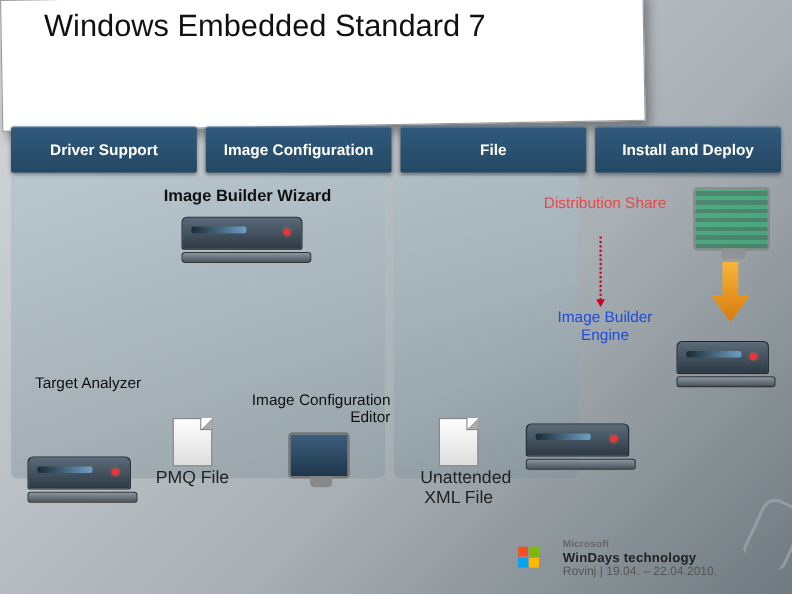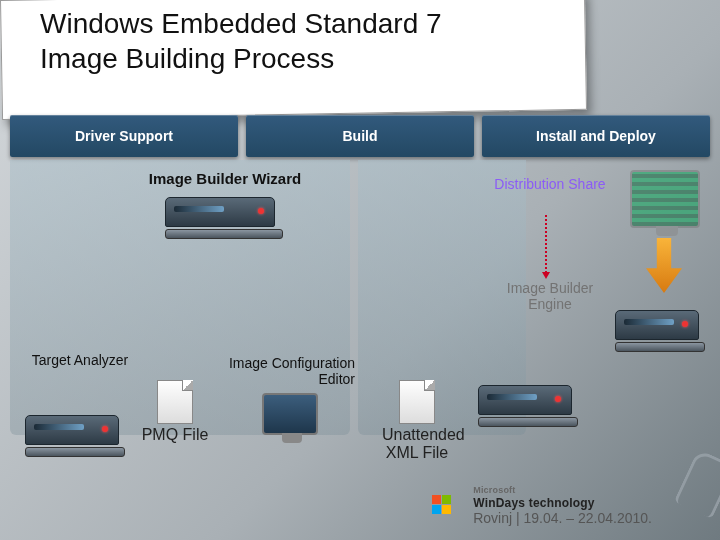--- a/index.html
+++ b/index.html
@@ -101,33 +101,33 @@
     width: 118px; height: 10px;
     background: linear-gradient(#8a95a0,#4b555e);
     border-radius: 3px;
     margin-top: 2px;
     border:1px solid #333;
   }
   .dist-box {
     position: absolute;
     top: 176px; left: 490px;
     width: 120px;
-    font-size: 14px; font-weight:500; color:#8b5cf6;
+    font-size: 14px; font-weight:500; color:#ef4444;
     text-align: center;
   }
   .engine-box {
     position: absolute;
     top: 280px; left: 490px;
     width: 120px;
-    font-size: 14px; font-weight:500; color:#737373;
+    font-size: 14px; font-weight:500; color:#1d4ed8;
     text-align:center;
   }
   .target-box {
     position:absolute;
-    top: 352px; left: 25px;
+    top: 340px; left: 25px;
     width: 110px;
     text-align:center;
     font-size:14px; font-weight:500; color:#111;
   }
   .ice-box {
     position:absolute;
     top: 355px; left: 225px;
     width: 130px;
     text-align:right;
     font-size:14px; font-weight:500; color:#111;
@@ -205,38 +205,40 @@
     position:absolute; right:68px; bottom:14px;
     display:flex; align-items:center; gap:22px;
     color:#222; font-size:10px;
   }
   .ms-sq{display:grid;grid-template-columns:9px 9px;grid-template-rows:9px 9px;gap:1px;}
   .ms-sq span:nth-child(1){background:#f25022}
   .ms-sq span:nth-child(2){background:#7fba00}
   .ms-sq span:nth-child(3){background:#00a4ef}
   .ms-sq span:nth-child(4){background:#ffb900}
   .footer-text .l1{font-weight:600;font-size:12px;letter-spacing:.2px}
-  .footer-text .l2{font-size:14px;color:#555}
+  .footer-text .l2{font-size:11px;color:#555}
 </style>
 </head>
 <body>
 
 <div class="page-sheet"></div>
 
 <div class="title">
   <span>Windows Embedded Standard 7</span><br>
-  <span>Image Building Process</span>
 </div>
 
 <div class="stage-row">
   <div class="stage">
     <div class="stage-label">Driver Support</div>
   </div>
   <div class="stage">
-    <div class="stage-label">Build</div>
+    <div class="stage-label">Image Configuration</div>
+  </div>
+  <div class="stage">
+    <div class="stage-label">File</div>
   </div>
   <div class="stage">
     <div class="stage-label">Install and Deploy</div>
   </div>
 </div>
 
 <div class="column-bg col1"></div>
 <div class="column-bg col2"></div>
 
 <div class="wizard-box">

